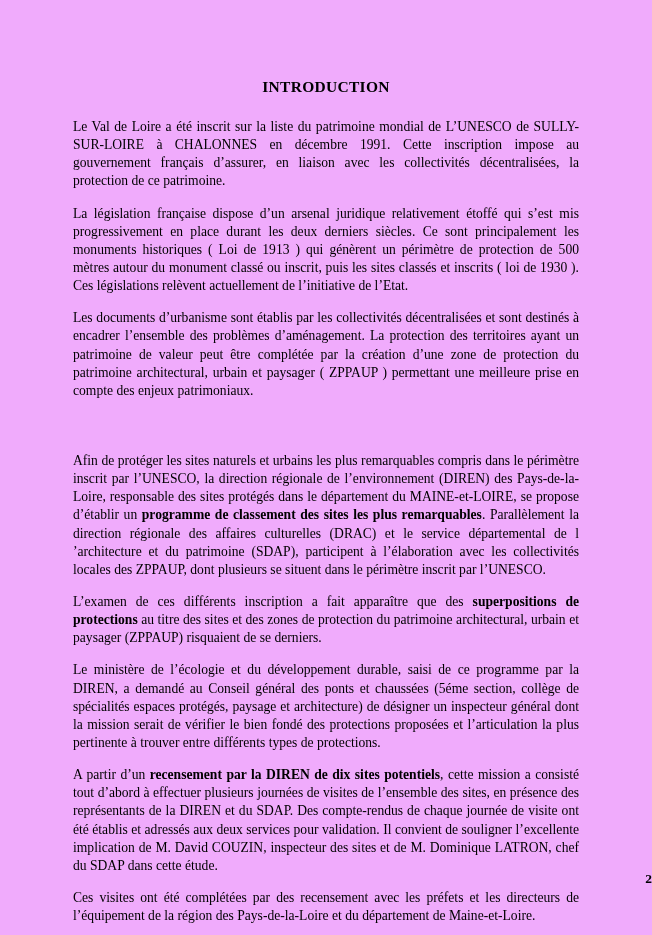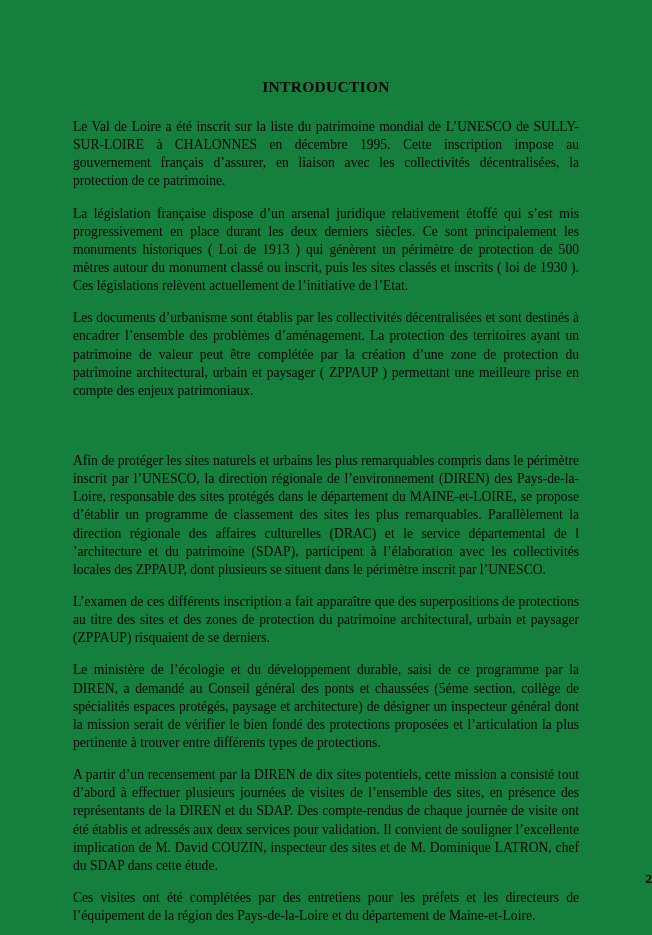--- a/index.html
+++ b/index.html
@@ -4,21 +4,21 @@
 <style>
   html, body {
     margin: 0;
     padding: 0;
     background: #8a8a8a;
   }
   .page {
     position: relative;
     width: 652px;
     height: 935px;
-    background: #15803d;
+    background: #f0abfc;
     box-sizing: border-box;
     overflow: hidden;
     font-family: "Liberation Serif", "DejaVu Serif", serif;
     color: #000000;
   }
   .page-inner {
     position: absolute;
     left: 73px;
     top: 0;
     width: 506px;
@@ -36,50 +36,50 @@
     text-align: justify;
     text-justify: inter-word;
     font-size: 13.6px;
     line-height: 1.335;
     margin: 0;
     text-indent: 0;
   }
   .gap-after-title { height: 22px; }
   .gap-para { height: 14px; }
   .gap-big { height: 52px; }
-  b, .bold { font-weight: normal; }
+  b, .bold { font-weight: bold; }
   .page-number {
     position: absolute;
     right: 0;
     bottom: 48px;
     font-size: 13.5px;
     font-weight: bold;
     text-align: right;
     width: 100%;
   }
 </style>
 </head>
 <body>
 
 <div class="page">
   <div class="page-inner">
     <div class="doc-title">INTRODUCTION</div>
     <div class="gap-after-title"></div>
     <div id="body-paragraphs">
-        <p class="para"><span>Le Val de Loire a été inscrit sur la liste du patrimoine mondial de L’UNESCO de SULLY-SUR-LOIRE à CHALONNES en décembre 1995. Cette inscription impose au gouvernement français d’assurer, en liaison avec les collectivités décentralisées, la protection de ce patrimoine.</span></p>
+        <p class="para"><span>Le Val de Loire a été inscrit sur la liste du patrimoine mondial de L’UNESCO de SULLY-SUR-LOIRE à CHALONNES en décembre 1991. Cette inscription impose au gouvernement français d’assurer, en liaison avec les collectivités décentralisées, la protection de ce patrimoine.</span></p>
         <div class="gap-para"></div>
         <p class="para"><span>La législation française dispose d’un arsenal juridique relativement étoffé qui s’est mis progressivement en place durant les deux derniers siècles. Ce sont principalement les monuments historiques ( Loi de 1913 ) qui génèrent un périmètre de protection de 500 mètres autour du monument classé ou inscrit, puis les sites classés et inscrits  ( loi de 1930 ). Ces législations relèvent actuellement de l’initiative de l’Etat.</span></p>
         <div class="gap-para"></div>
         <p class="para"><span>Les documents d’urbanisme sont établis par les collectivités décentralisées et sont destinés à encadrer l’ensemble des problèmes d’aménagement. La protection des territoires ayant un patrimoine de valeur peut être complétée par la création d’une zone de protection du patrimoine architectural, urbain et paysager ( ZPPAUP ) permettant une meilleure prise en compte des enjeux patrimoniaux.</span></p>
         <div class="gap-big"></div>
         <p class="para"><span>Afin de protéger les sites naturels et urbains les plus remarquables compris dans le périmètre inscrit par l’UNESCO, la direction régionale de l’environnement (DIREN) des Pays-de-la-Loire, responsable des sites protégés dans le département du MAINE-et-LOIRE, se propose d’établir un </span><b>programme de classement des sites les plus remarquables</b><span>. Parallèlement la direction régionale des affaires culturelles (DRAC) et le service départemental de l ’architecture et du patrimoine (SDAP), participent à l’élaboration avec les collectivités locales des ZPPAUP, dont plusieurs se situent dans le périmètre inscrit par l’UNESCO.</span></p>
         <div class="gap-para"></div>
         <p class="para"><span>L’examen de ces différents inscription a fait apparaître que des </span><b>superpositions de protections</b><span> au titre des sites et des zones de protection du patrimoine architectural, urbain et paysager (ZPPAUP) risquaient de se derniers.</span></p>
         <div class="gap-para"></div>
         <p class="para"><span>Le ministère de l’écologie et du développement durable, saisi de ce programme par la DIREN, a demandé au Conseil général des ponts et chaussées (5éme section, collège de spécialités espaces protégés, paysage et architecture) de désigner un inspecteur général dont la mission serait de vérifier le bien fondé des protections proposées et l’articulation la plus pertinente à trouver entre différents types de protections.</span></p>
         <div class="gap-para"></div>
         <p class="para"><span>A partir d’un </span><b>recensement par la DIREN de dix sites potentiels</b><span>,  cette mission a consisté tout d’abord à effectuer plusieurs journées de visites de l’ensemble des sites, en présence des représentants de la DIREN et du SDAP. Des compte-rendus de chaque journée de visite ont été établis et adressés aux deux services pour validation. Il convient de souligner l’excellente implication de M. David COUZIN, inspecteur des sites et de M. Dominique LATRON, chef du SDAP dans cette étude.</span></p>
         <div class="gap-para"></div>
-        <p class="para"><span>Ces visites ont été complétées par des entretiens pour les préfets et les directeurs de l’équipement de la région des Pays-de-la-Loire et du département de Maine-et-Loire.</span></p>
+        <p class="para"><span>Ces visites ont été complétées par des recensement avec les préfets et les directeurs de l’équipement de la région des Pays-de-la-Loire et du département de Maine-et-Loire.</span></p>
       </div>
   </div>
   <div class="page-number">2</div>
 </div>
 
 </body></html>

